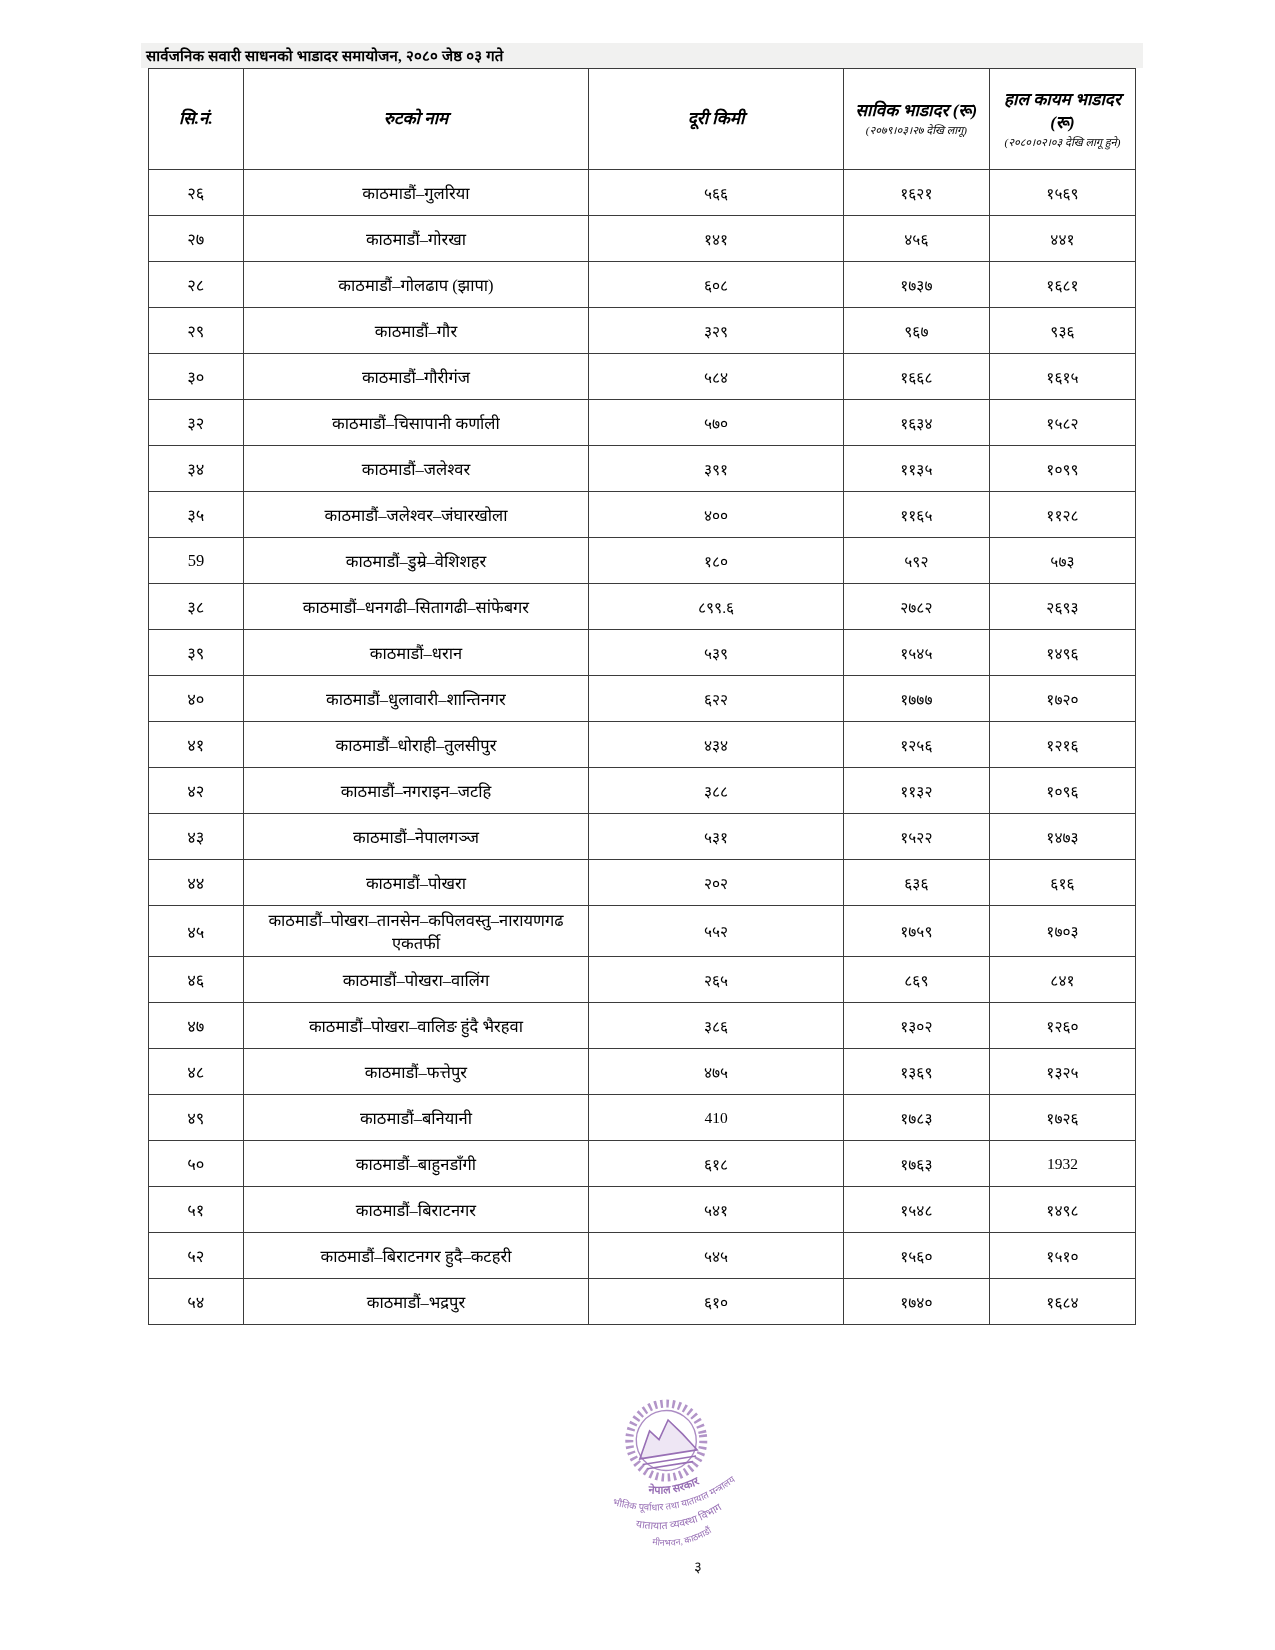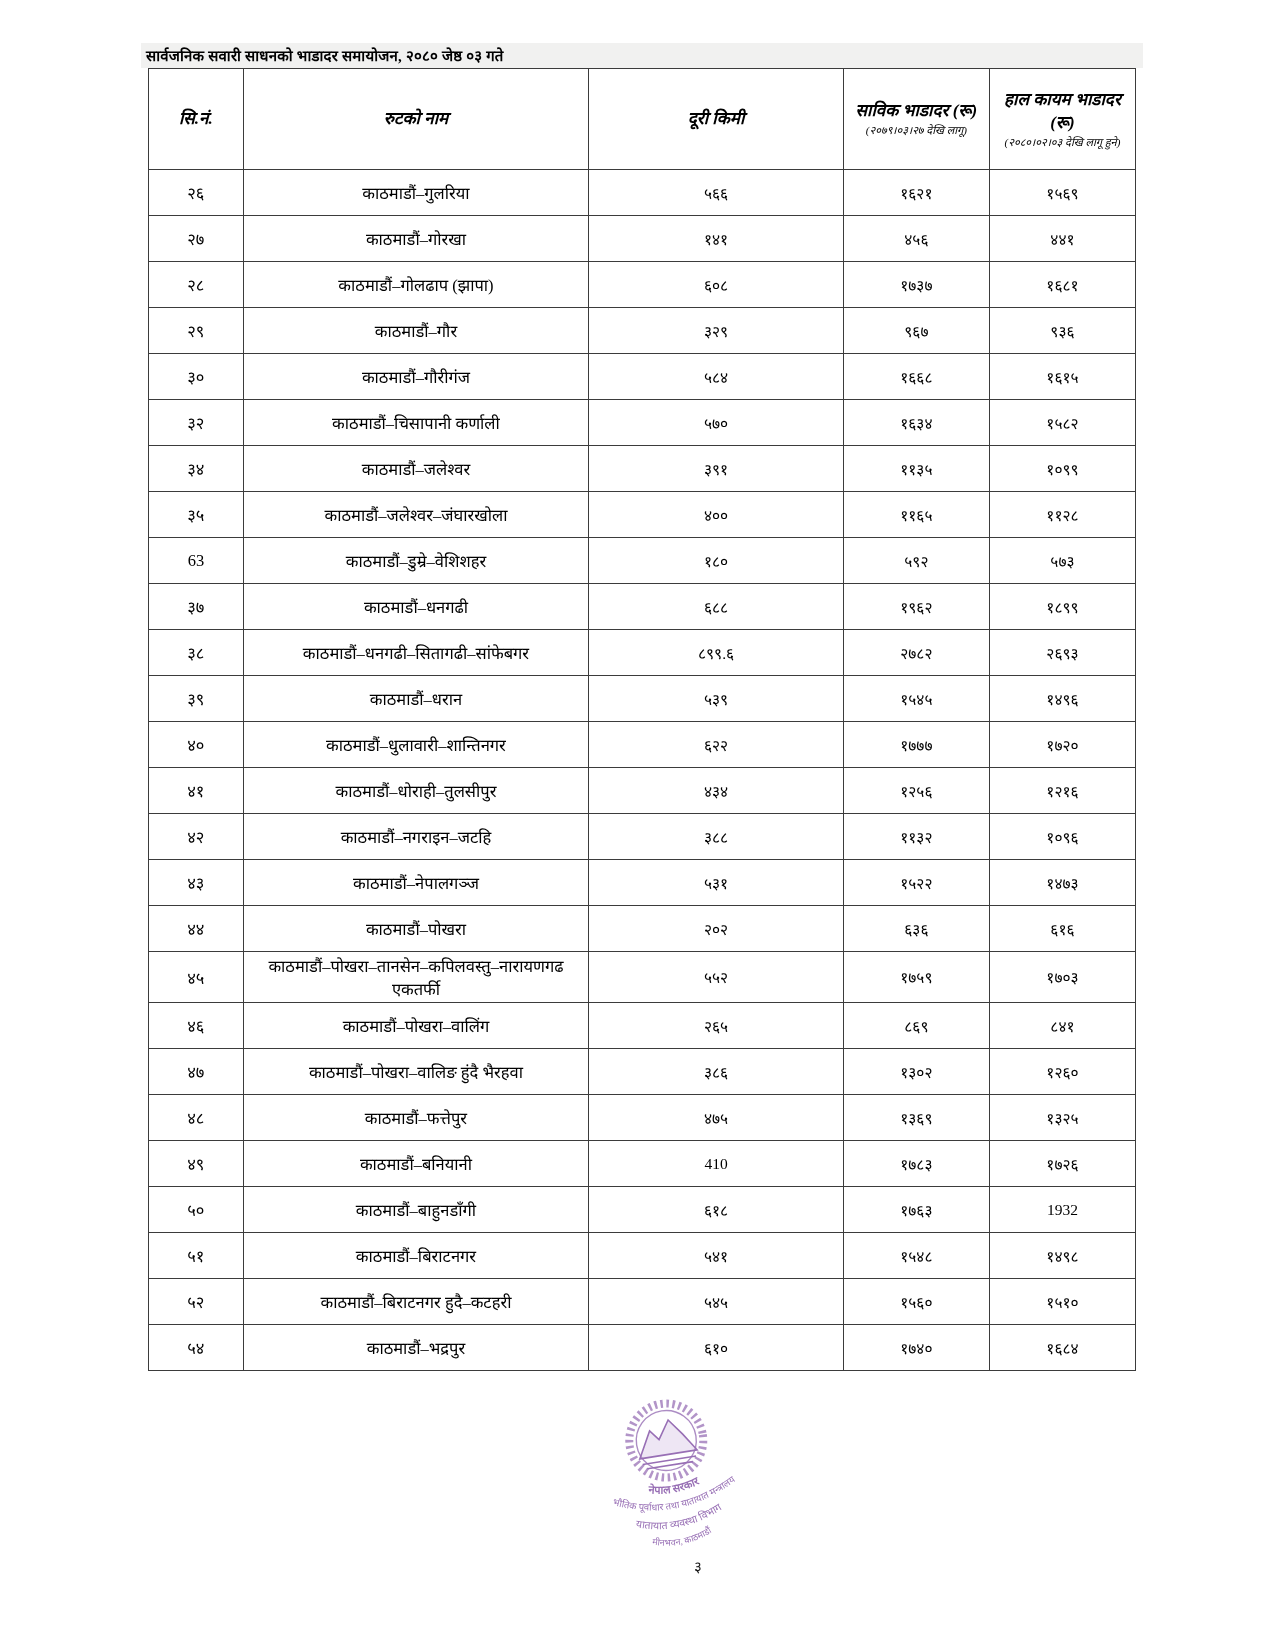--- a/index.html
+++ b/index.html
@@ -126,34 +126,27 @@
 
   <tr>
     <td>३५</td>
     <td>काठमाडौं–जलेश्वर–जंघारखोला</td>
     <td class="num">४००</td>
     <td class="num">११६५</td>
     <td class="num">११२८</td>
   </tr>
 
   <tr>
-    <td>63</td>
+    <td>59</td>
     <td>काठमाडौं–डुम्रे–वेशिशहर</td>
     <td class="num">१८०</td>
     <td class="num">५९२</td>
     <td class="num">५७३</td>
   </tr>
 
-  <tr>
-    <td>३७</td>
-    <td>काठमाडौं–धनगढी</td>
-    <td class="num">६८८</td>
-    <td class="num">१९६२</td>
-    <td class="num">१८९९</td>
-  </tr>
 
   <tr>
     <td>३८</td>
     <td>काठमाडौं–धनगढी–सितागढी–सांफेबगर</td>
     <td class="num">८९९.६</td>
     <td class="num">२७८२</td>
     <td class="num">२६९३</td>
   </tr>
 
   <tr>

